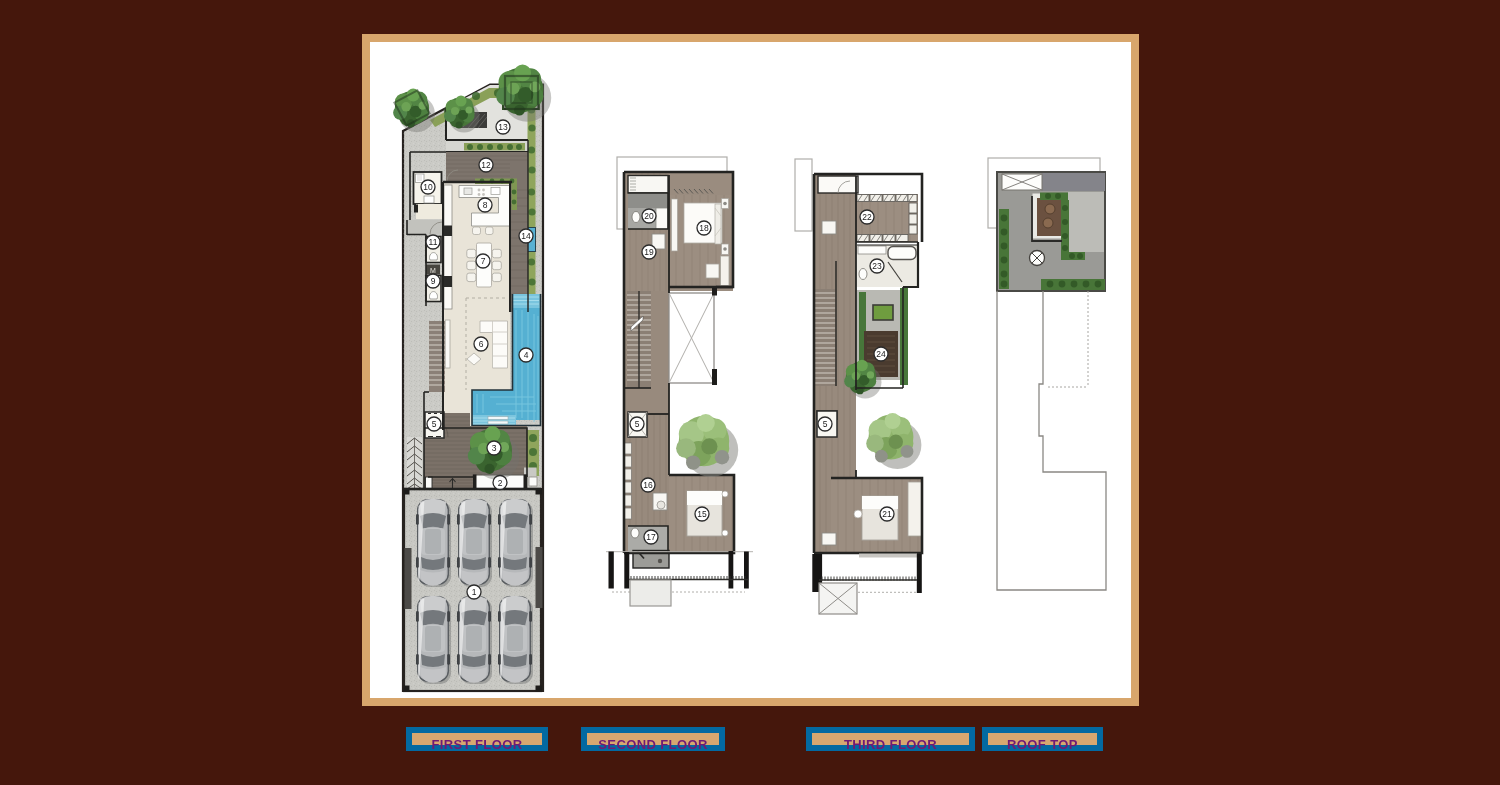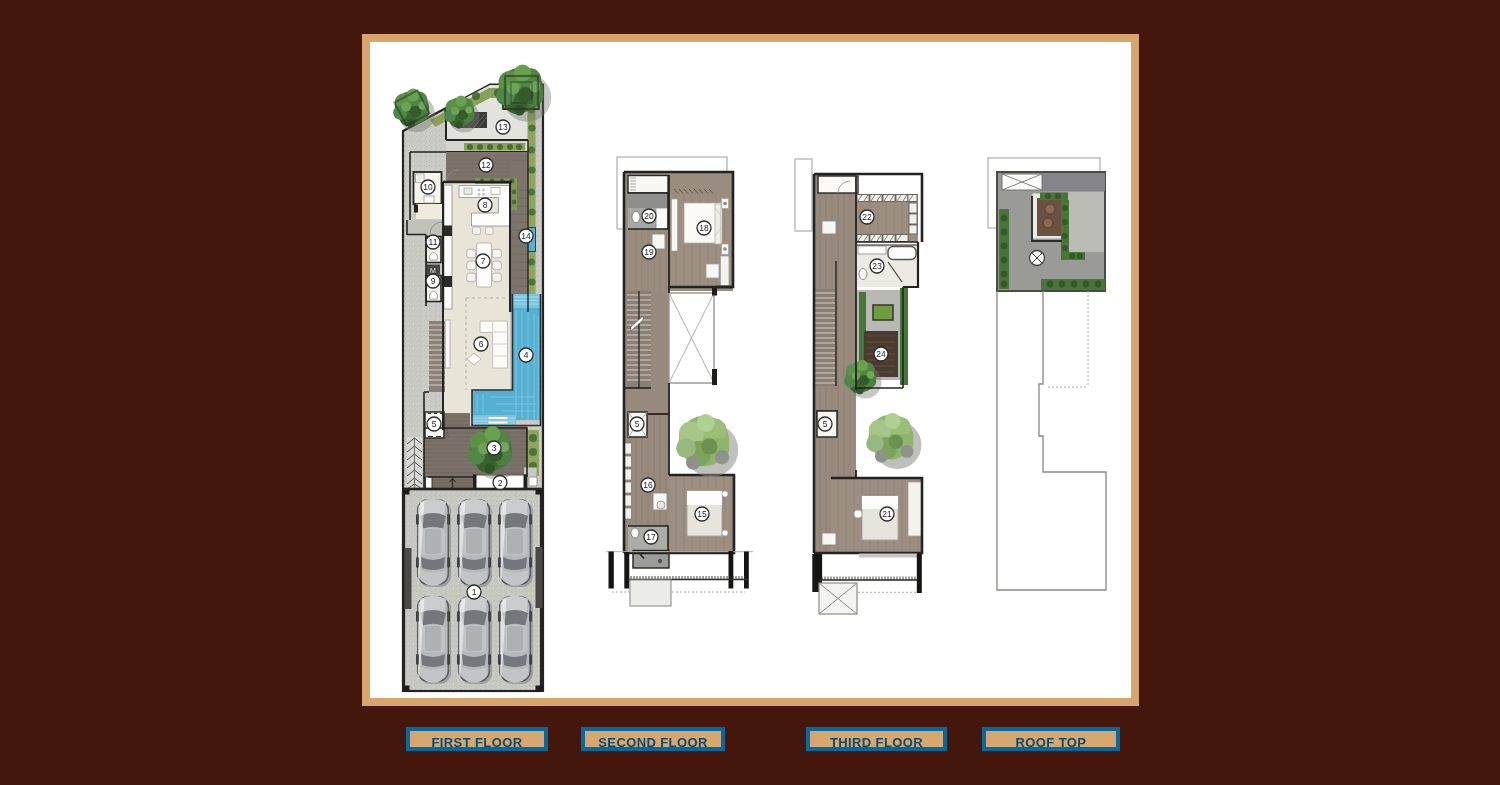--- a/index.html
+++ b/index.html
@@ -1,34 +1,34 @@
 <!DOCTYPE html>
 <html><head>
 <meta charset="utf-8">
 <style>
   html,body{margin:0;padding:0;}
   body{width:1500px;height:785px;background:#45170c;font-family:"Liberation Sans",sans-serif;overflow:hidden;position:relative;}
   .panel{position:absolute;left:362px;top:34px;width:777px;height:672px;box-sizing:border-box;background:#ffffff;border:8px solid #d8a66c;}
-  .btn{position:absolute;height:24px;box-sizing:border-box;background:#d7a770;border:4px solid #0369a1;color:#0c4a6e;font-weight:bold;font-size:13px;letter-spacing:0.4px;text-align:center;line-height:23px;}
+  .btn{position:absolute;height:24px;box-sizing:border-box;background:#d7a770;border:6px solid #0369a1;color:#701a75;font-weight:bold;font-size:13px;letter-spacing:0.4px;text-align:center;line-height:23px;}
   svg{position:absolute;left:0;top:0;}
 </style>
 </head>
 <body>
 
 <div style="position:absolute;left:0;top:0;width:1500px;height:785px;background:#45170c;"></div>
 
 <div class="panel"></div>
 
 <div class="btn" style="left:406px;top:727px;width:142px;">FIRST FLOOR</div>
 
 <div class="btn" style="left:581px;top:727px;width:144px;">SECOND FLOOR</div>
 
-<div class="btn" style="left:806px;top:727px;width:141px;">THIRD FLOOR</div>
-
-<div class="btn" style="left:982px;top:727px;width:138px;">ROOF TOP</div>
+<div class="btn" style="left:806px;top:727px;width:169px;">THIRD FLOOR</div>
+
+<div class="btn" style="left:982px;top:727px;width:121px;">ROOF TOP</div>
 <svg width="1500" height="785" viewBox="0 0 1500 785">
 <defs>
   <g id="car">
     <rect x="-14" y="-41" width="32" height="86" rx="11" fill="#3a3d40" opacity="0.28"></rect>
     <rect x="-16" y="-43" width="32" height="86" rx="11" fill="#595d61"></rect>
     <rect x="-14.6" y="-41.6" width="29.2" height="83.2" rx="9.5" fill="#b6b8ba"></rect>
     <path d="M-13,-40 a30 30 0 0 1 26,0 l-1.5,13 q-11.5,-4 -23,0 z" fill="#cbcccd"></path>
     <path d="M-13,-26 q13,-6 26,0 l-3,13 q-10,-4.5 -20,0 z" fill="#74787c"></path>
     <rect x="-12" y="-14" width="24" height="27" rx="4" fill="#c0c2c4"></rect>
     <rect x="-8" y="-13" width="16" height="25" rx="3" fill="#aeb1b3"></rect>

